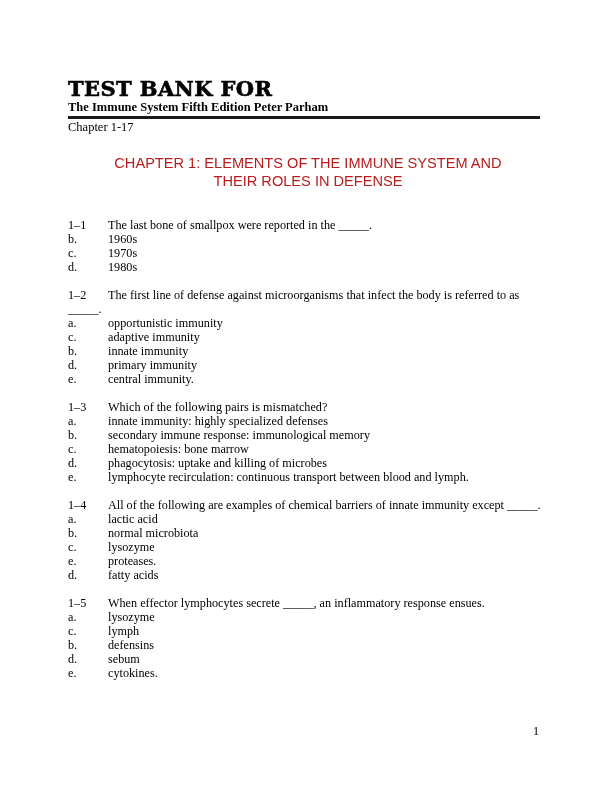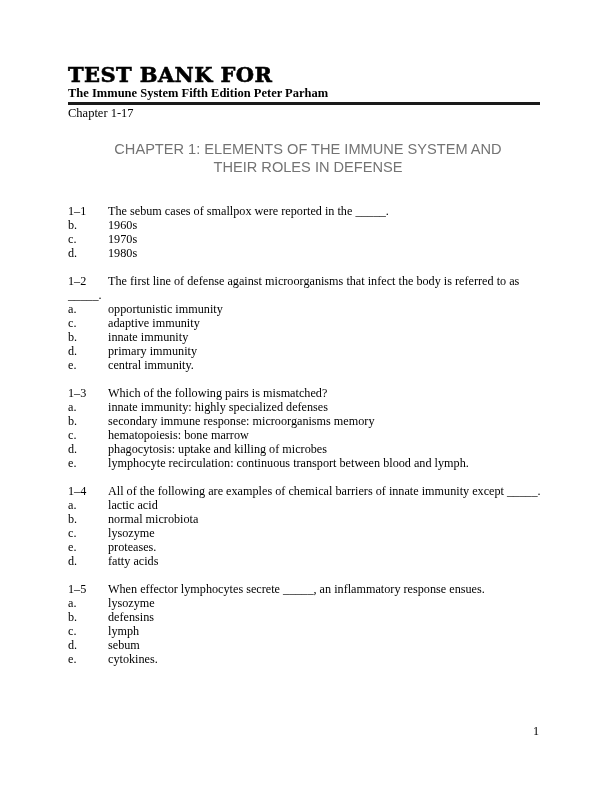--- a/index.html
+++ b/index.html
@@ -7,21 +7,21 @@
     position:relative;
     width:612px;height:792px;
     background:#ffffff;
     margin:0 auto;
     overflow:hidden;
     color:#000;
     font-family:"Liberation Serif", serif;
   }
   .content{
     position:absolute;
-    left:68px;top:64px;
+    left:68px;top:78px;
     width:480px;
   }
   .bank-title{
     font-family:"DejaVu Serif", serif;
     font-weight:900;
     font-size:21px;
     line-height:22px;
     letter-spacing:0.4px;
     -webkit-text-stroke:0.6px #000;
   }
@@ -42,21 +42,21 @@
     font-weight:normal;
     line-height:14px;
     margin-top:1.5px;
   }
   .doc-heading{
     margin-top:20px;
     font-family:"Liberation Sans", sans-serif;
     font-size:14.6px;
     line-height:18px;
     text-align:center;
-    color:#737373;
+    color:#b91c1c;
   }
   .questions{
     margin-top:28px;
     font-size:12.2px;
     line-height:14px;
   }
   .question{
     margin-bottom:14px;
   }
   .q-line,.opt-line{
@@ -87,58 +87,58 @@
     <div class="chapter-label">Chapter 1-17</div>
 
     <div class="doc-heading">
       <div>CHAPTER 1: ELEMENTS OF THE IMMUNE SYSTEM AND</div>
       <div>THEIR ROLES IN DEFENSE</div>
     </div>
 
     <div class="questions">
 
       <div class="question">
-        <div class="q-line"><span class="q-num">1–1</span><span>The sebum cases of smallpox were reported in the _____.</span></div>
+        <div class="q-line"><span class="q-num">1–1</span><span>The last bone of smallpox were reported in the _____.</span></div>
         <div class="opt-line"><span class="opt-letter">b.</span><span>1960s</span></div>
         <div class="opt-line"><span class="opt-letter">c.</span><span>1970s</span></div>
         <div class="opt-line"><span class="opt-letter">d.</span><span>1980s</span></div>
       </div>
 
       <div class="question">
         <div class="q-line"><span class="q-num">1–2</span><span>The first line of defense against microorganisms that infect the body is referred to as _____.</span></div>
         <div class="opt-line"><span class="opt-letter">a.</span><span>opportunistic immunity</span></div>
         <div class="opt-line"><span class="opt-letter">c.</span><span>adaptive immunity</span></div>
         <div class="opt-line"><span class="opt-letter">b.</span><span>innate immunity</span></div>
         <div class="opt-line"><span class="opt-letter">d.</span><span>primary immunity</span></div>
         <div class="opt-line"><span class="opt-letter">e.</span><span>central immunity.</span></div>
       </div>
 
       <div class="question">
         <div class="q-line"><span class="q-num">1–3</span><span>Which of the following pairs is mismatched?</span></div>
         <div class="opt-line"><span class="opt-letter">a.</span><span>innate immunity: highly specialized defenses</span></div>
-        <div class="opt-line"><span class="opt-letter">b.</span><span>secondary immune response: microorganisms memory</span></div>
+        <div class="opt-line"><span class="opt-letter">b.</span><span>secondary immune response: immunological memory</span></div>
         <div class="opt-line"><span class="opt-letter">c.</span><span>hematopoiesis: bone marrow</span></div>
         <div class="opt-line"><span class="opt-letter">d.</span><span>phagocytosis: uptake and killing of microbes</span></div>
         <div class="opt-line"><span class="opt-letter">e.</span><span>lymphocyte recirculation: continuous transport between blood and lymph.</span></div>
       </div>
 
       <div class="question">
         <div class="q-line"><span class="q-num">1–4</span><span>All of the following are examples of chemical barriers of innate immunity except _____.</span></div>
         <div class="opt-line"><span class="opt-letter">a.</span><span>lactic acid</span></div>
         <div class="opt-line"><span class="opt-letter">b.</span><span>normal microbiota</span></div>
         <div class="opt-line"><span class="opt-letter">c.</span><span>lysozyme</span></div>
         <div class="opt-line"><span class="opt-letter">e.</span><span>proteases.</span></div>
         <div class="opt-line"><span class="opt-letter">d.</span><span>fatty acids</span></div>
       </div>
 
       <div class="question">
         <div class="q-line"><span class="q-num">1–5</span><span>When effector lymphocytes secrete _____, an inflammatory response ensues.</span></div>
         <div class="opt-line"><span class="opt-letter">a.</span><span>lysozyme</span></div>
+        <div class="opt-line"><span class="opt-letter">c.</span><span>lymph</span></div>
         <div class="opt-line"><span class="opt-letter">b.</span><span>defensins</span></div>
-        <div class="opt-line"><span class="opt-letter">c.</span><span>lymph</span></div>
         <div class="opt-line"><span class="opt-letter">d.</span><span>sebum</span></div>
         <div class="opt-line"><span class="opt-letter">e.</span><span>cytokines.</span></div>
       </div>
 
     </div>
   </div>
 
   <div class="page-number">1</div>
 </div>
 

